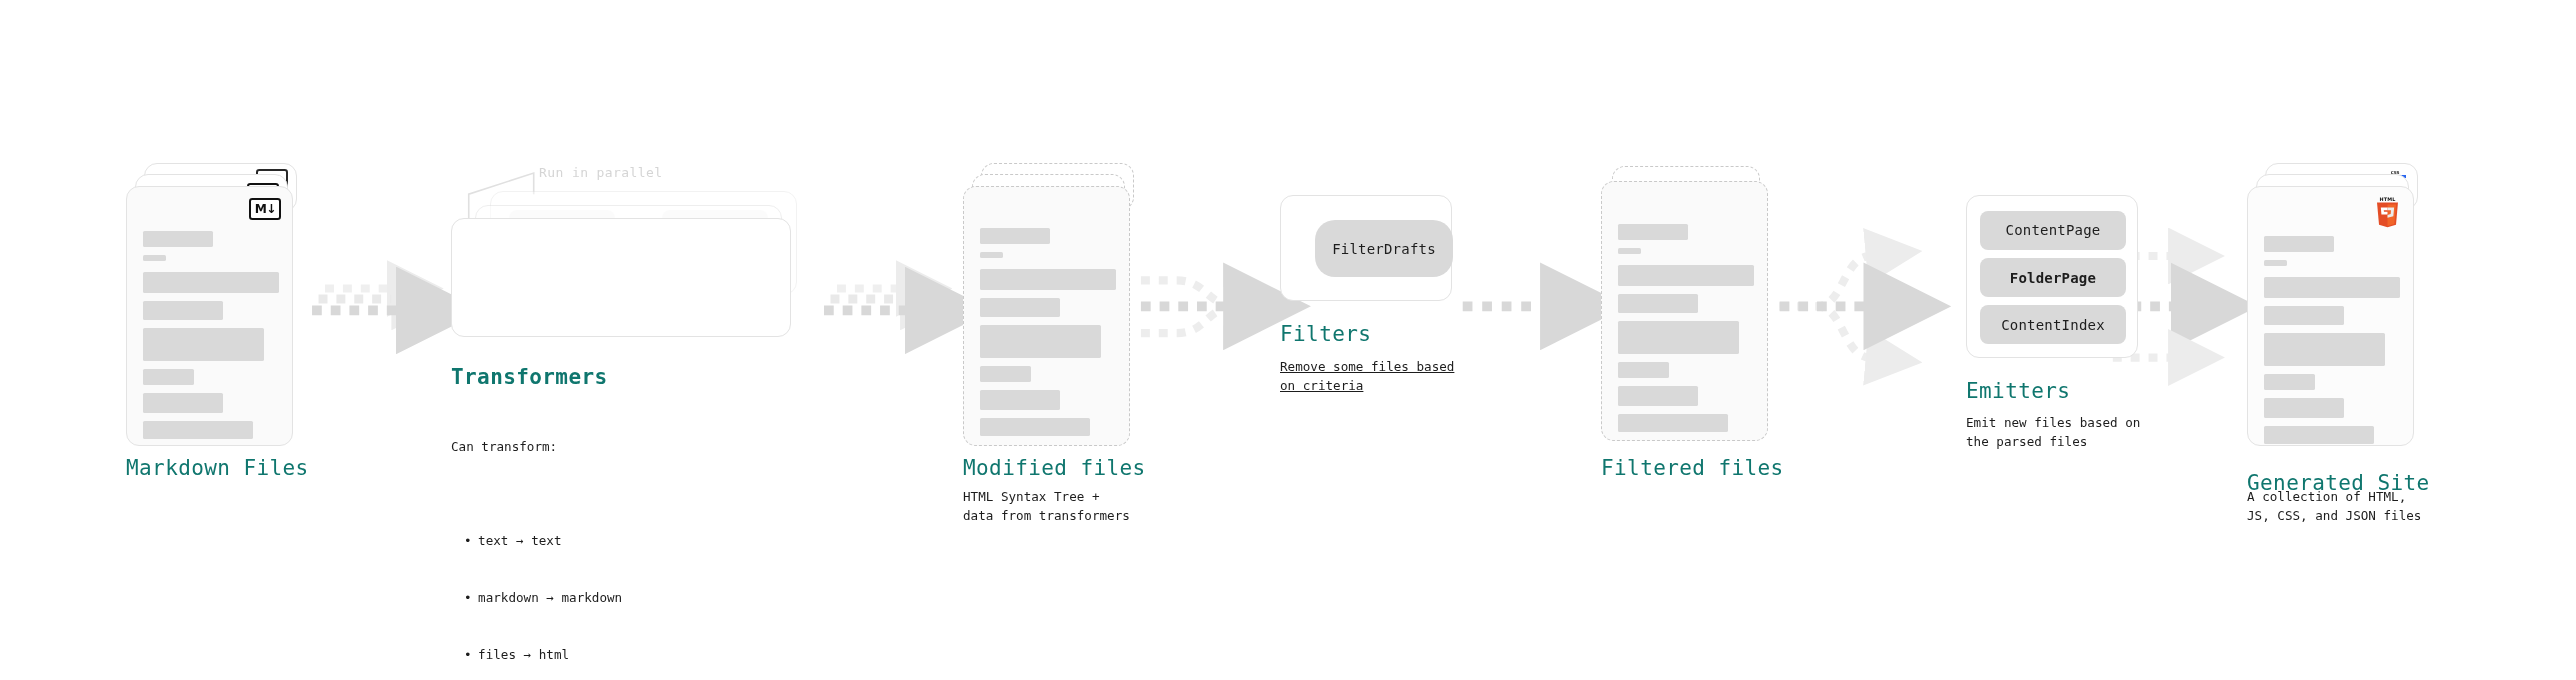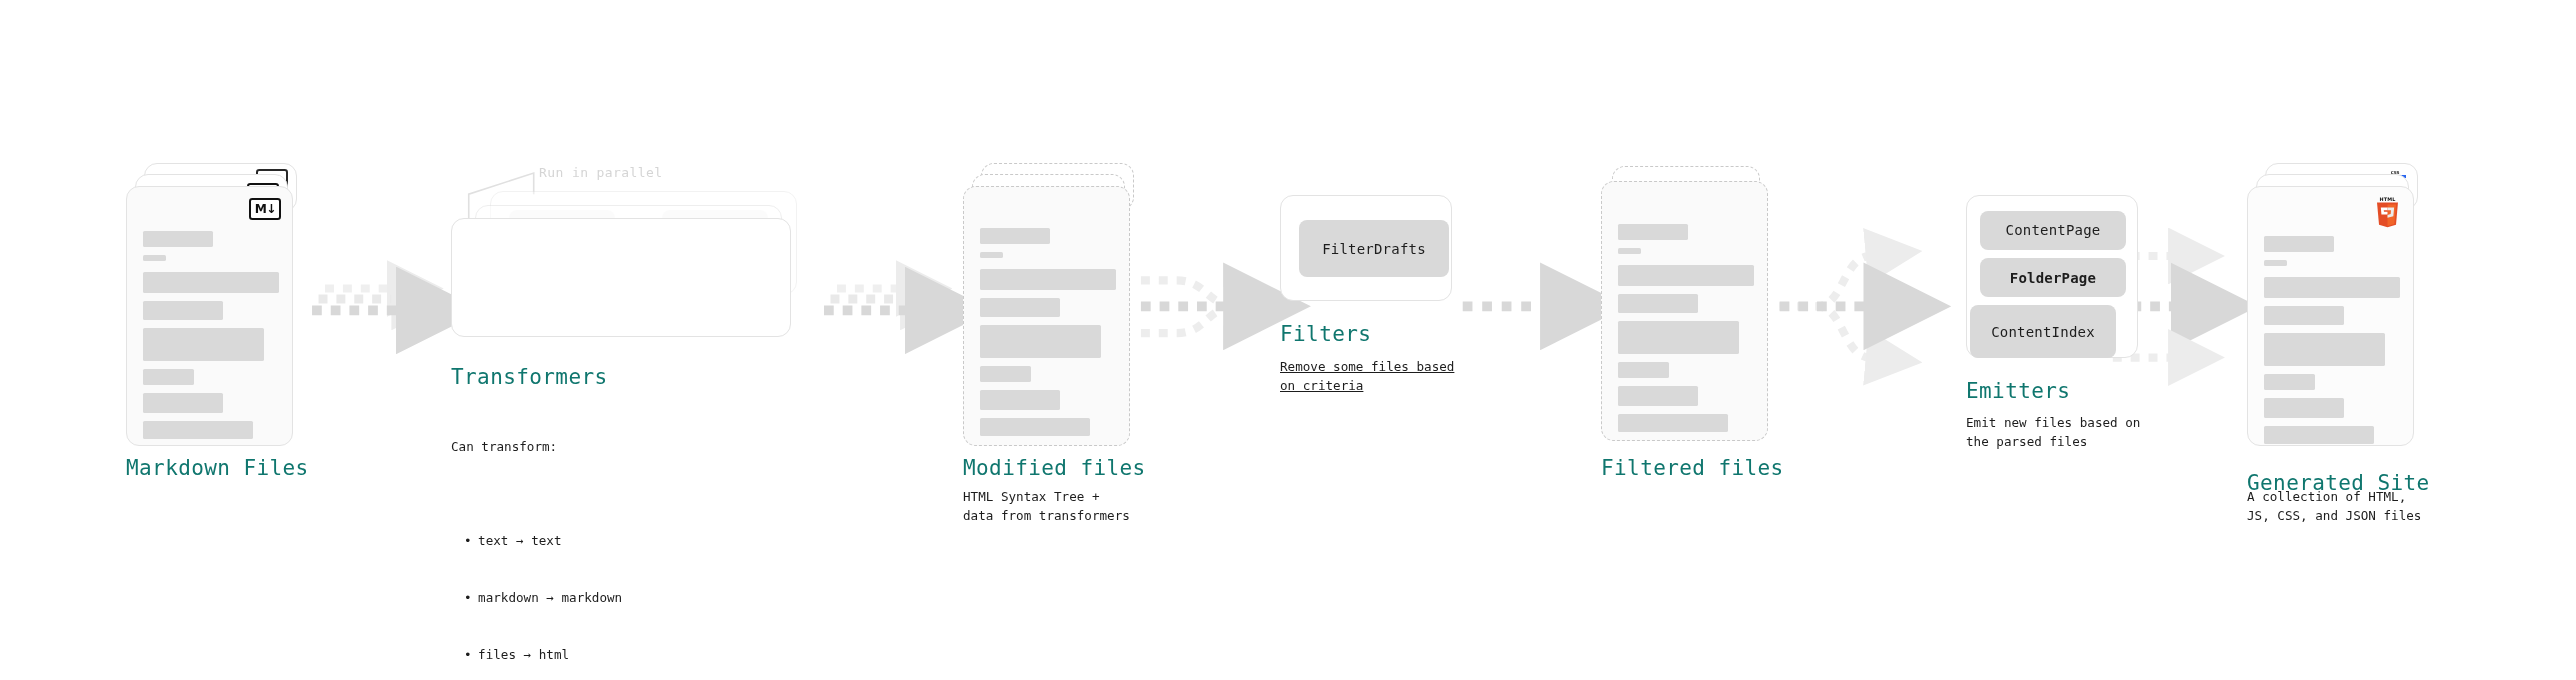--- a/index.html
+++ b/index.html
@@ -131,21 +131,21 @@
 
   <svg class="lay" width="423" height="211" style="left:0;top:0;" viewBox="0 0 520 260">
     <path d="M196,110 H250" stroke="#ececec" stroke-width="3" fill="none" marker-end="url(#ahL)"></path>
     <path d="M190,126 H248" stroke="#e4e4e4" stroke-width="3" fill="none" marker-end="url(#ahL)"></path>
     <path d="M184,142 H246" stroke="#d8d8d8" stroke-width="3" fill="none" marker-end="url(#ah)"></path>
   </svg>
 
   <div class="box" style="left:0;top:55px;width:340px;height:119px;background:#fff;">
   </div>
 
-  <div class="title" style="left:0;top:202px;">Transformers</div>
+  <div class="title" style="left:0;top:202px;font-weight:bold;">Transformers</div>
   <div class="sub" style="left:0;top:237px;">
     <div>Can transform:</div>
     <ul>
       <li>text → text</li>
       <li>markdown → markdown</li>
       <li>files → html</li>
     </ul>
   </div>
 </div>
 
@@ -166,21 +166,21 @@
       </div>
     </div>
   </div>
   <div class="title" style="left:0;top:293px;">Modified files</div>
   <div class="sub" style="left:0;top:325px;">HTML Syntax Tree +
 data from transformers</div>
 </div>
 
 <div class="stage" style="left:1280px;top:195px;width:244px;height:325px;">
   <div class="box" style="left:0;top:0;width:172px;height:106px;">
-    <div class="chip" style="left:18px;top:24.4px;width:150px;height:57px;">FilterDrafts</div>
+    <div class="chip" style="left:34px;top:24.4px;width:138px;height:57px;border-radius:20px;">FilterDrafts</div>
   </div>
   <div class="title" style="left:0;top:127px;">Filters</div>
   <div class="sub" style="left:0;top:163px;text-decoration:underline;">Remove some files based
 on criteria</div>
 </div>
 
 <div class="stage" style="left:1601px;top:163px;width:228px;height:341px;">
   <div class="stack">
     <div class="card dashed" style="left:11.4px;top:3.3px;width:148px;height:42px;background:#fff;"></div>
     <div class="card dashed" style="left:0;top:18px;width:167px;height:260px;">
@@ -196,21 +196,21 @@
       </div>
     </div>
   </div>
   <div class="title" style="left:0;top:293px;">Filtered files</div>
 </div>
 
 <div class="stage" style="left:1918px;top:195px;width:260px;height:325px;margin-left:48px;">
   <div class="box" style="left:0;top:0;width:172px;height:163px;">
     <div class="chip" style="left:13px;top:14.6px;width:146px;height:39px;">ContentPage</div>
     <div class="chip" style="left:13px;top:62px;width:146px;height:39px;font-weight:bold;">FolderPage</div>
-    <div class="chip" style="left:3px;top:109px;width:146px;height:53px;text-align:right;">ContentIndex</div>
+    <div class="chip" style="left:13px;top:109px;width:146px;height:39px;text-align:right;">ContentIndex</div>
   </div>
   <div class="title" style="left:0;top:184px;">Emitters</div>
   <div class="sub" style="left:0;top:219px;">Emit new files based on
 the parsed files</div>
 </div>
 
 <div class="stage" style="left:2247px;top:163px;width:260px;height:341px;">
   <div class="stack">
     <div class="card ghost" style="left:18px;top:0;width:153px;height:47px;">
       <div class="badge css-badge" style="right:11.4px;top:7.3px;">

